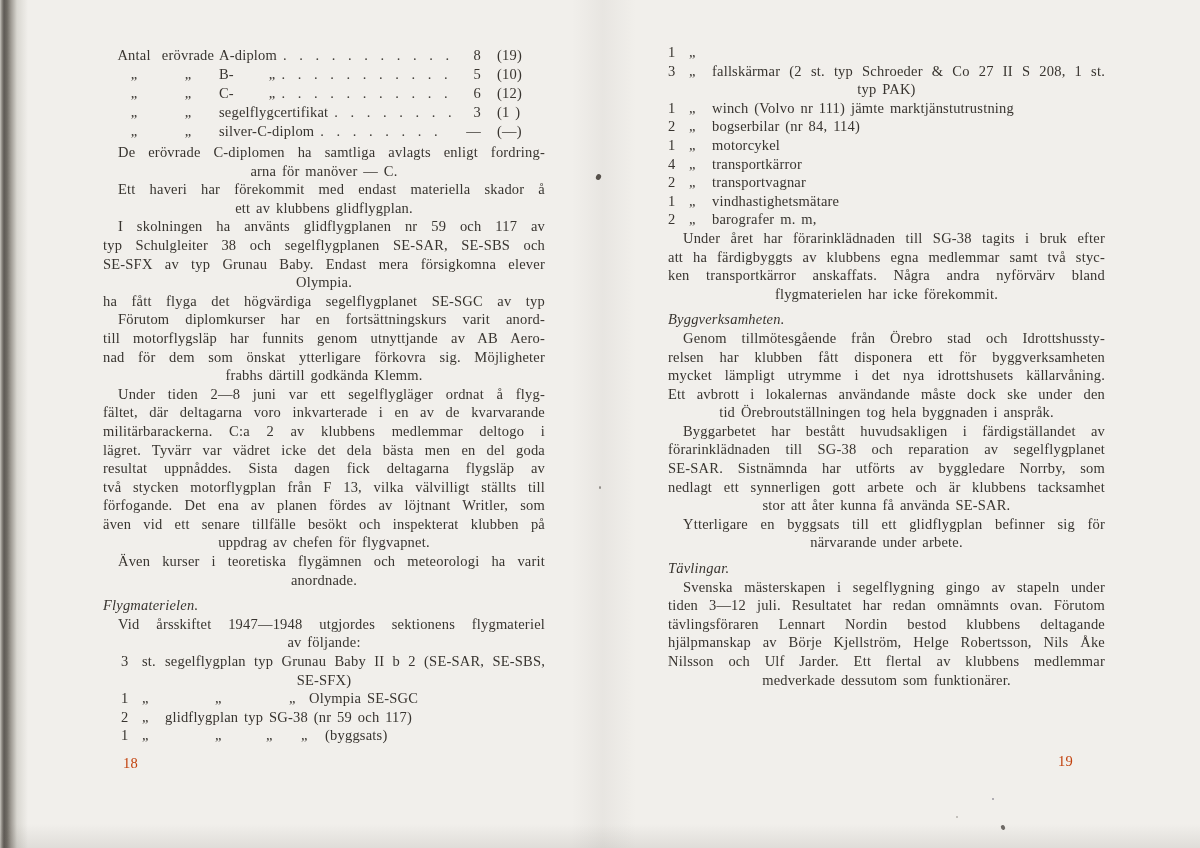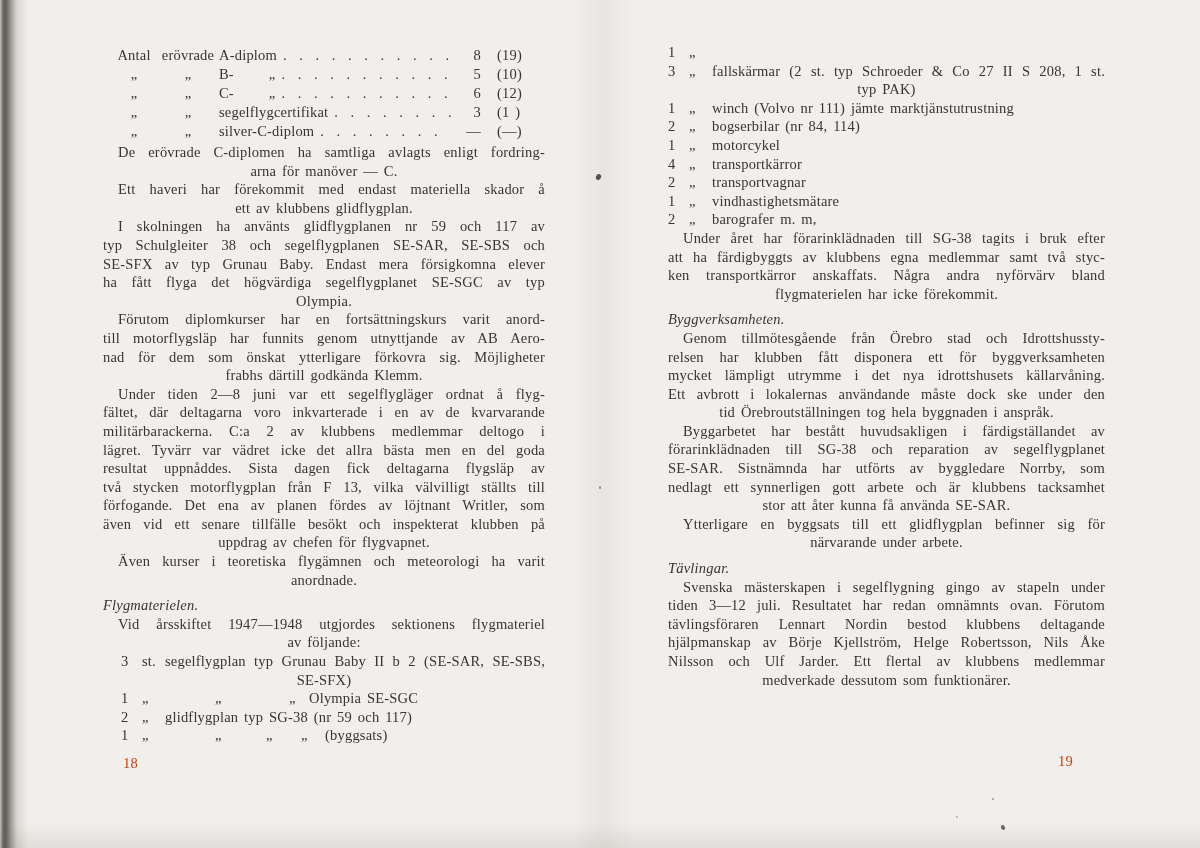--- a/index.html
+++ b/index.html
@@ -118,34 +118,34 @@
         <div class="tl ll">arna för manöver — C.</div>
       </div>
       <div class="para ind">
         <div class="tl jl">Ett haveri har förekommit med endast materiella skador å</div>
         <div class="tl ll">ett av klubbens glidflygplan.</div>
       </div>
       <div class="para ind">
         <div class="tl jl">I skolningen ha använts glidflygplanen nr 59 och 117 av</div>
         <div class="tl jl">typ Schulgleiter 38 och segelflygplanen SE-SAR, SE-SBS och</div>
         <div class="tl jl">SE-SFX av typ Grunau Baby. Endast mera försigkomna elever</div>
+        <div class="tl ll">Olympia.</div>
         <div class="tl jl">ha fått flyga det högvärdiga segelflygplanet SE-SGC av typ</div>
-        <div class="tl ll">Olympia.</div>
       </div>
       <div class="para ind">
         <div class="tl jl">Förutom diplomkurser har en fortsättningskurs varit anord-</div>
         <div class="tl jl">till motorflygsläp har funnits genom utnyttjande av AB Aero-</div>
         <div class="tl jl">nad för dem som önskat ytterligare förkovra sig. Möjligheter</div>
         <div class="tl ll">frabhs därtill godkända Klemm.</div>
       </div>
       <div class="para ind">
         <div class="tl jl">Under tiden 2—8 juni var ett segelflygläger ordnat å flyg-</div>
         <div class="tl jl">fältet, där deltagarna voro inkvarterade i en av de kvarvarande</div>
         <div class="tl jl">militärbarackerna. C:a 2 av klubbens medlemmar deltogo i</div>
-        <div class="tl jl">lägret. Tyvärr var vädret icke det allra bästa men en del goda</div>
+        <div class="tl jl">lägret. Tyvärr var vädret icke det dela bästa men en del goda</div>
         <div class="tl jl">resultat uppnåddes. Sista dagen fick deltagarna flygsläp av</div>
         <div class="tl jl">två stycken motorflygplan från F 13, vilka välvilligt ställts till</div>
         <div class="tl jl">förfogande. Det ena av planen fördes av löjtnant Writler, som</div>
         <div class="tl jl">även vid ett senare tillfälle besökt och inspekterat klubben på</div>
         <div class="tl ll">uppdrag av chefen för flygvapnet.</div>
       </div>
       <div class="para ind">
         <div class="tl jl">Även kurser i teoretiska flygämnen och meteorologi ha varit</div>
         <div class="tl ll">anordnade.</div>
       </div>

